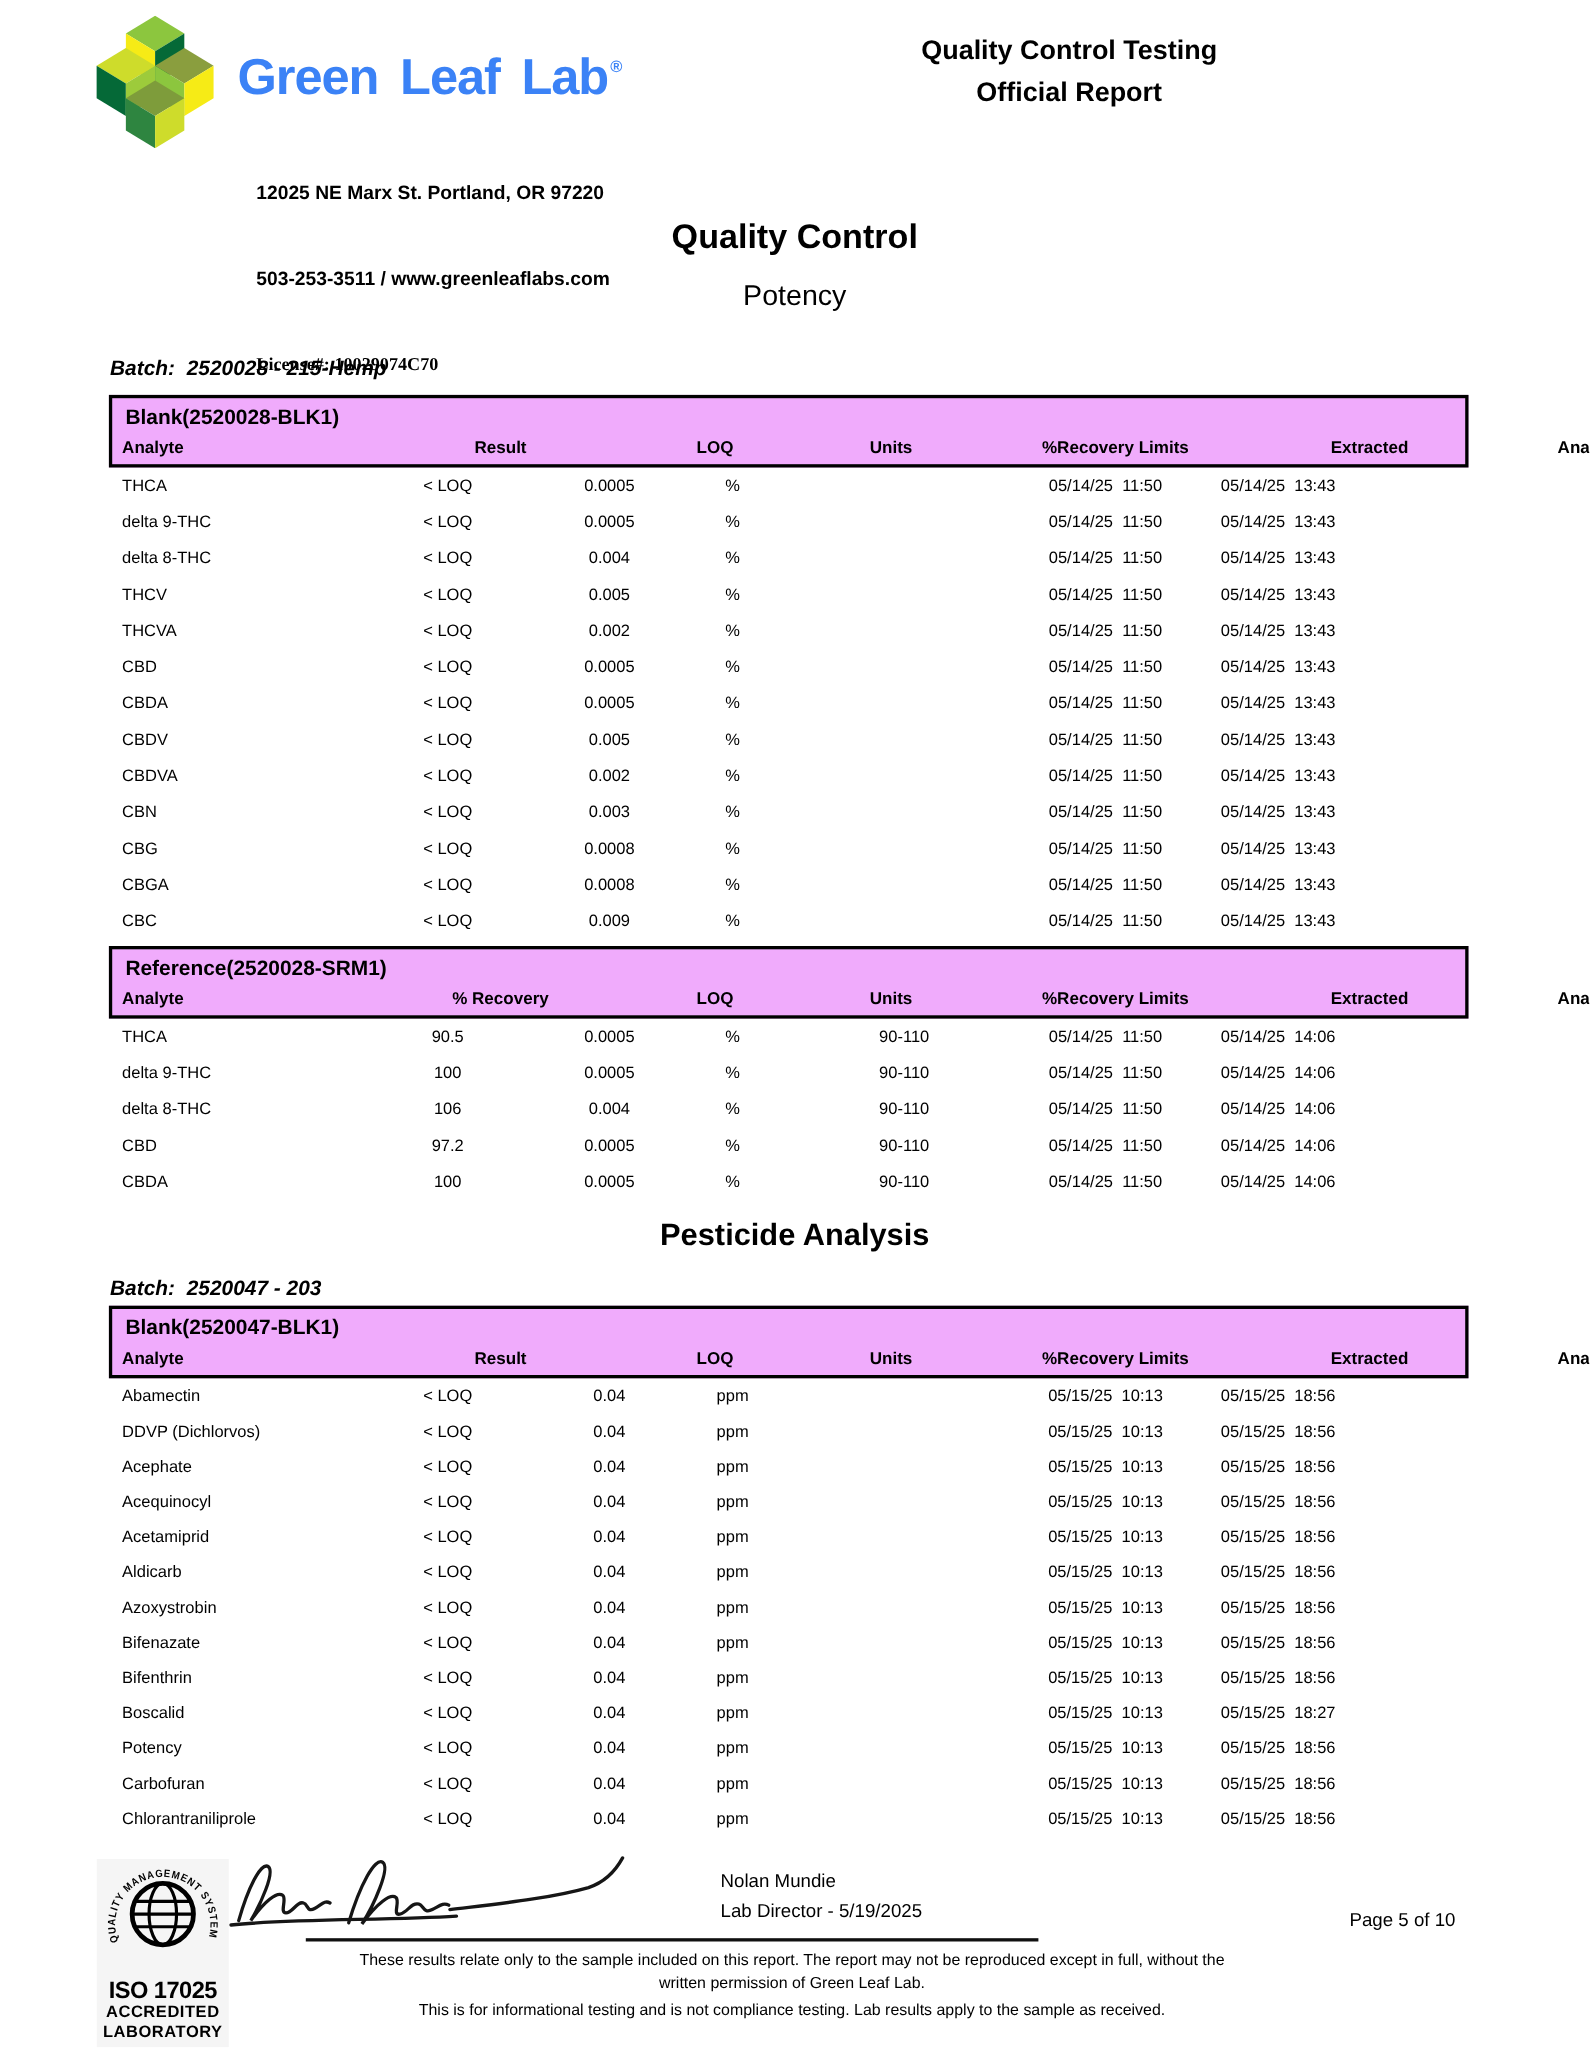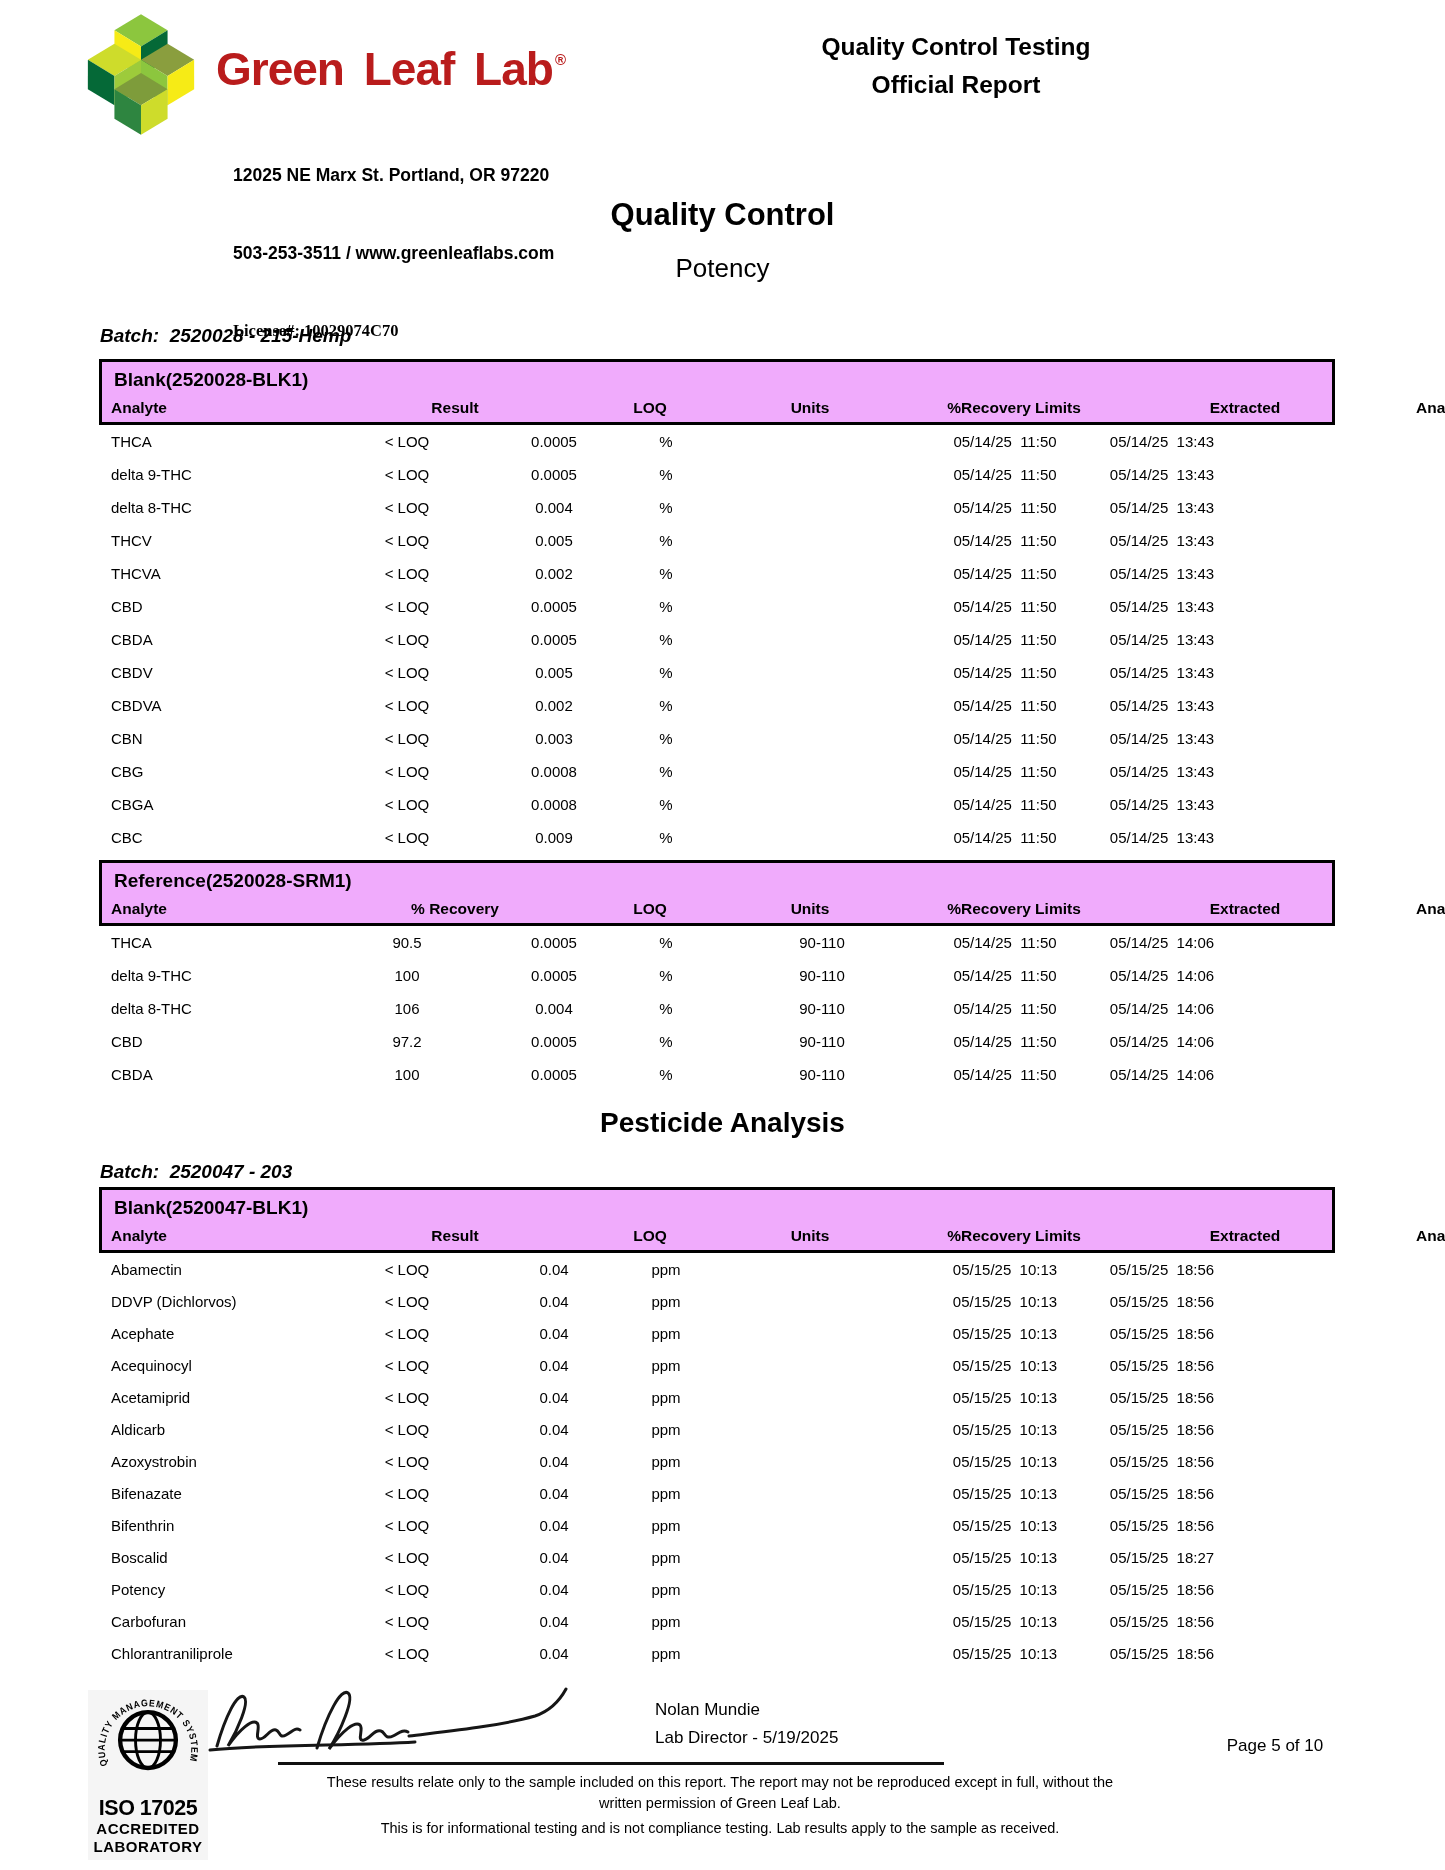--- a/index.html
+++ b/index.html
@@ -8,28 +8,28 @@
     position:relative; width:1445px; height:1870px; margin:0 auto;
     background:#ffffff; color:#000;
     font-family:"Liberation Sans", sans-serif; overflow:hidden;
   }
 
   
   .hdr { position:relative; height:185px; }
   .logo-svg { position:absolute; left:85px; top:14px; }
   .company-name {
     position:absolute; left:216px; top:46px;
-    font-size:46px; font-weight:bold; color:#b91c1c; letter-spacing:-1px; word-spacing:8px;
+    font-size:46px; font-weight:bold; color:#3b82f6; letter-spacing:-1px; word-spacing:8px;
     line-height:1;
   }
   .company-name sup { font-size:15px; position:relative; top:-4px; left:2px; }
   .addr-block { position:absolute; left:233px; top:110px; font-weight:bold; font-size:17.5px; line-height:26px; white-space:pre; }
   .license-line { font-family:"Liberation Serif", serif; font-size:16.5px; }
   .report-title {
-    position:absolute; left:726px; top:28px; width:460px; text-align:center;
+    position:absolute; left:742px; top:28px; width:460px; text-align:center;
     font-size:24.5px; font-weight:bold; line-height:38px;
   }
 
   
   .doc-title  { text-align:center; font-size:31px; font-weight:bold; margin:12px 0 0; line-height:36px; }
   .sub-title  { text-align:center; font-size:26px; font-weight:normal; margin:20px 0 0; line-height:30px; }
   .pest-title { text-align:center; font-size:28px; font-weight:bold; margin:16px 0 0; line-height:32px; }
   .batch-line { margin:42px 0 0 100px; font-size:19px; font-weight:bold; font-style:italic; white-space:pre; line-height:22px; }
   .batch2 { margin-top:22px; }
 

